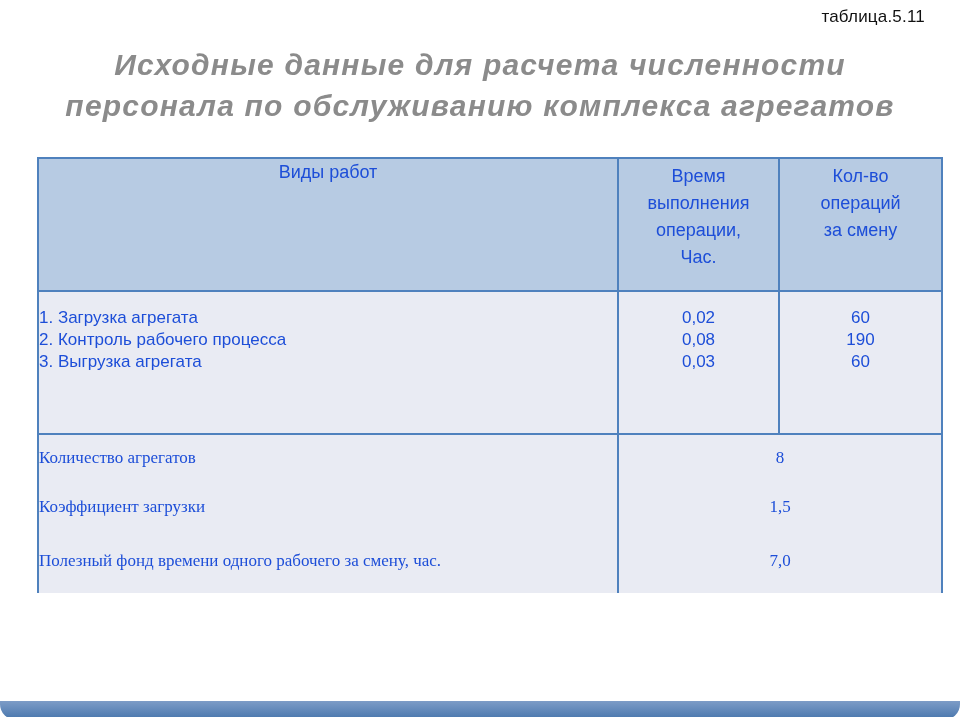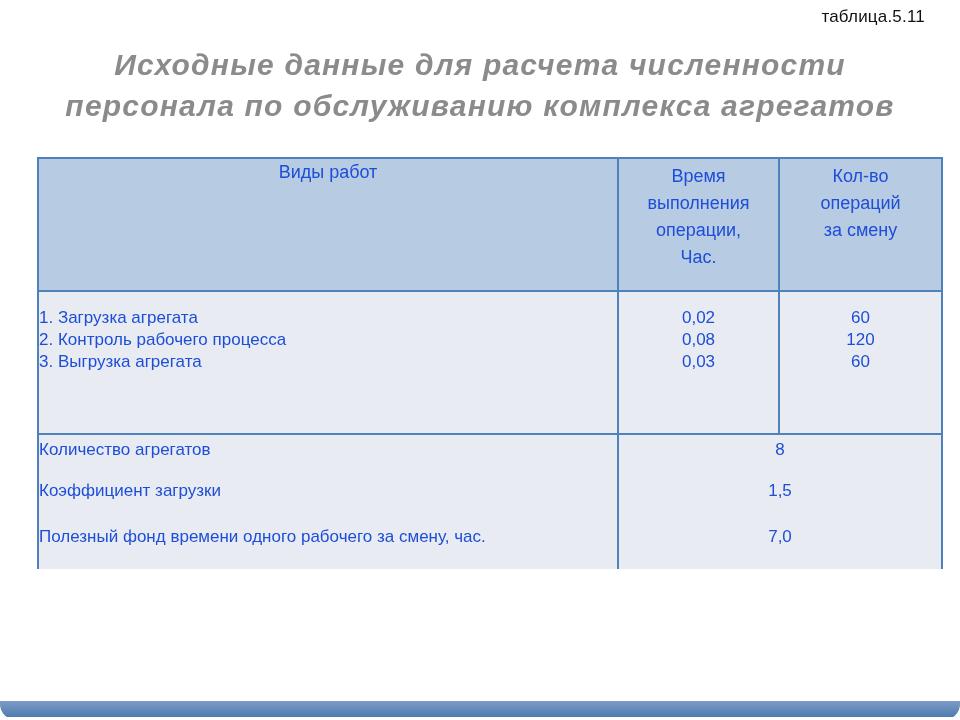--- a/index.html
+++ b/index.html
@@ -71,21 +71,22 @@
     padding-top: 15px;
   }
   td.items-names { padding-left: 50px; margin-top: 38px; }
   td.items-num { text-align: center; }
 
   tr.params td {
     background: #e9ebf3;
     border-top: none;
     border-bottom: none;
     line-height: 21px;
-    padding-top: 4px;
+    padding-top: 12px;
+    font-family: Liberation Serif, serif;
   }
   tr.params-first td { border-top: 2px solid #4f81bd; }
   tr.params-last td { border-bottom: 2px solid #4f81bd; }
   tr.p1 td { height: 37px; }
   tr.p2 td { height: 42px; }
   tr.p3 td { height: 43px; }
   tr.p4 td { height: 75px; }
   td.param-label { padding-left: 20px; }
   td.param-value { text-align: center; padding-left: 45px; }
   .param-label-inner4 { max-width: 440px; }
@@ -135,21 +136,21 @@
         <div>2. Контроль рабочего процесса</div>
         <div>3. Выгрузка агрегата</div>
       </td>
       <td class="items-num">
         <div>0,02</div>
         <div>0,08</div>
         <div>0,03</div>
       </td>
       <td class="items-num">
         <div>60</div>
-        <div>120</div>
+        <div>190</div>
         <div>60</div>
       </td>
     </tr>
 
     <tr class="params params-first p1">
       <td class="param-label">Количество агрегатов</td>
       <td class="param-value" colspan="2">8</td>
     </tr>
     <tr class="params p2">
       <td class="param-label">Коэффициент загрузки</td>

